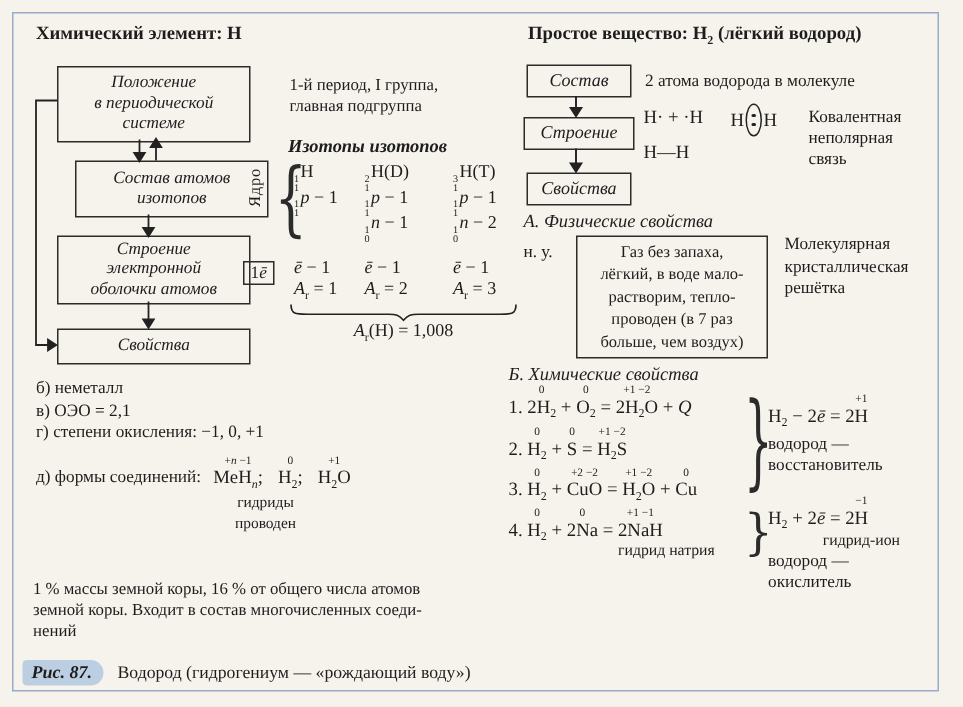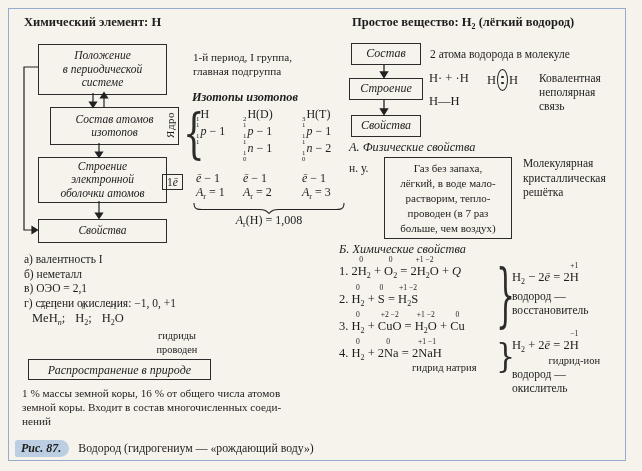--- a/index.html
+++ b/index.html
@@ -144,47 +144,46 @@
     <span><i>A</i><sub>r</sub> = 3</span>
   </div>
 
   <svg style="left:193px;top:202px;" width="152" height="12" viewBox="0 0 152 12">
     <path d="M1 1 C1 7.5 4 7.5 12 7.5 L66 7.5 C71 7.5 73 8 76 11.5 C79 8 81 7.5 86 7.5 L140 7.5 C148 7.5 151 7.5 151 1" stroke="#222" stroke-width="1.1" fill="none"></path>
   </svg>
   <div class="abs ctr" style="left:193px;top:213px;width:152px;font-size:12px;"><i>A</i><sub>r</sub>(H) = 1,008</div>
 
   <div class="props">
 
-  <div class="prop-line">а) валентность I</div>
       <div class="prop-line">б) неметалл</div>
       <div class="prop-line">в) ОЭО = 2,1</div>
       <div class="prop-line">г) степени окисления: −1, 0, +1</div>
     </div>
 
   <div class="abs forms" style="left:24px;top:303px;">
+    <span class="lbl">д) формы соединений:</span>
     <span class="eqparts">
 
     <span class="oxp">
           <span class="ox">+<i>n</i> −1</span>
           <span class="fr">MeH<sub><i>n</i></sub>;</span>
         </span>
         <span class="oxp">
           <span class="ox">0</span>
           <span class="fr">H<sub>2</sub>;</span>
         </span>
         <span class="oxp">
           <span class="ox">+1</span>
           <span class="fr">H<sub>2</sub>O</span>
         </span>
       </span>
   </div>
   <div class="abs ml ctr" style="left:147px;top:329px;width:60px;font-size:10.3px;line-height:13.5px;">гидриды
 проводен</div>
 
-  <div class="nature-box">Распространение в природе</div>
   <div class="abs ml" style="left:22px;top:386px;width:320px;font-size:11.2px;line-height:14px;">1 % массы земной коры, 16 % от общего числа атомов
 земной коры. Входит в состав многочисленных соеди-
 нений</div>
 
   <div class="abs bold" style="left:352px;top:15px;font-size:12.5px;">Простое вещество: H<sub>2</sub> (лёгкий водород)</div>
 
   <div class="fbox small" style="left:351px;top:43px;width:68px;height:20px;border-width:1.6px;">Состав</div>
   <div class="fbox small" style="left:349px;top:78px;width:72px;height:20px;border-width:1.6px;">Строение</div>
   <div class="fbox small" style="left:351px;top:115px;width:68px;height:20px;border-width:1.6px;">Свойства</div>
 

